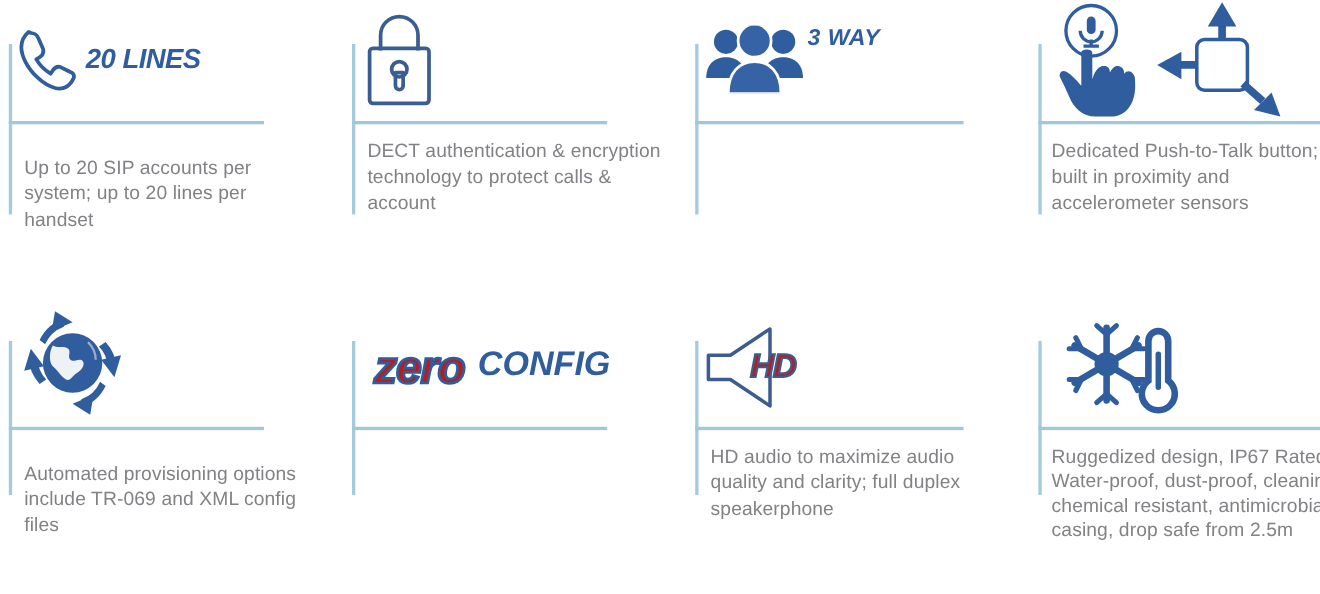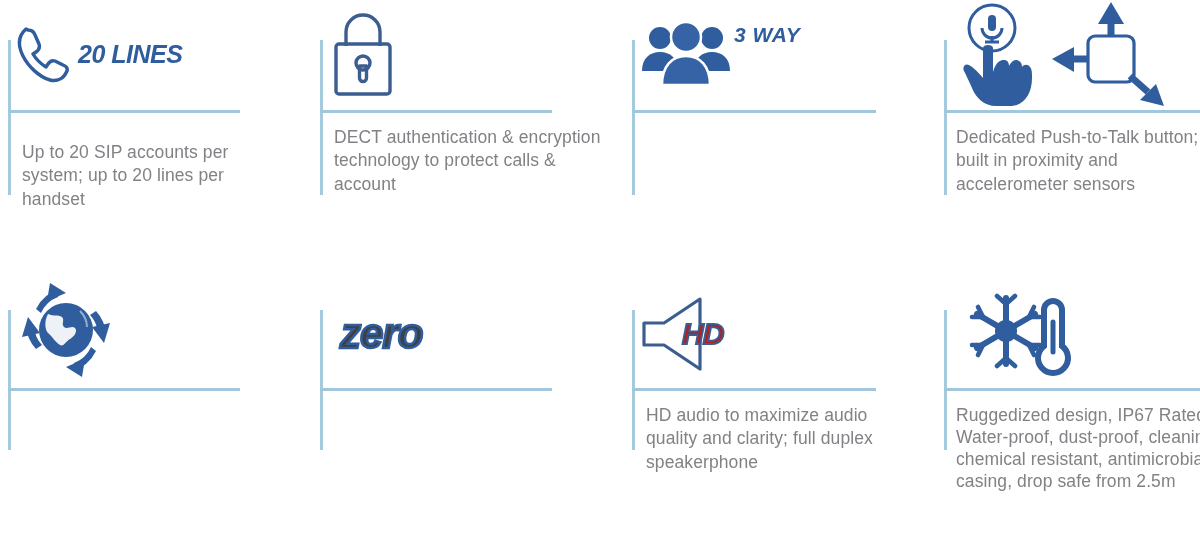--- a/index.html
+++ b/index.html
@@ -80,21 +80,21 @@
     font-size: 21px;
     color: #2f5d9e;
     font-style: italic;
     font-weight: bold;
     letter-spacing: 0.5px;
   }
   .zero-outline {
     font-size: 42px;
     font-style: italic;
     font-weight: bold;
-    color: #404040;
+    color: #b91c1c;
     -webkit-text-stroke: 2.5px #2f5d9e;
     letter-spacing: -1px;
     line-height: 0.95;
     display: block;
   }
   .config-solid {
     font-size: 31px;
     font-style: italic;
     font-weight: bold;
     color: #2f5d9e;
@@ -213,28 +213,30 @@
           <path d="M36 2 L52 12 L33 20 Z"></path>
           <path d="M82 30 A38 38 0 0 1 92 54 L84 52 A30 30 0 0 0 76 34 Z"></path>
           <path d="M96 42 L90 62 L78 46 Z"></path>
           <path d="M82 70 A38 38 0 0 1 58 90 L60 82 A30 30 0 0 0 77 66 Z"></path>
           <path d="M68 96 L52 86 L71 78 Z"></path>
           <path d="M22 68 A38 38 0 0 1 12 44 L20 46 A30 30 0 0 0 28 64 Z"></path>
           <path d="M8 56 L14 36 L26 52 Z"></path>
         </g>
       </svg>
     </div>
+    <div class="desc" style="top:134px;">Automated provisioning options include TR-069 and XML config files</div>
   </div>
 
   <div class="cell row2 col2">
     <div class="vrule" style="top:40px; height:140px;"></div>
     <div class="hrule" style="top:118px;"></div>
     <div class="icon-wrap" style="left:28px; top:18px; height:92px;">
       <div class="stack">
         <span class="zero-outline">zero</span>
+        <span class="config-solid">CONFIG</span>
       </div>
     </div>
   </div>
 
   <div class="cell row2 col3">
     <div class="vrule" style="top:40px; height:140px;"></div>
     <div class="hrule" style="top:118px;"></div>
     <div class="icon-wrap" style="top:20px; height:88px;">
       <div class="icon-row">
         <svg width="70" height="82" viewBox="0 0 70 82">

